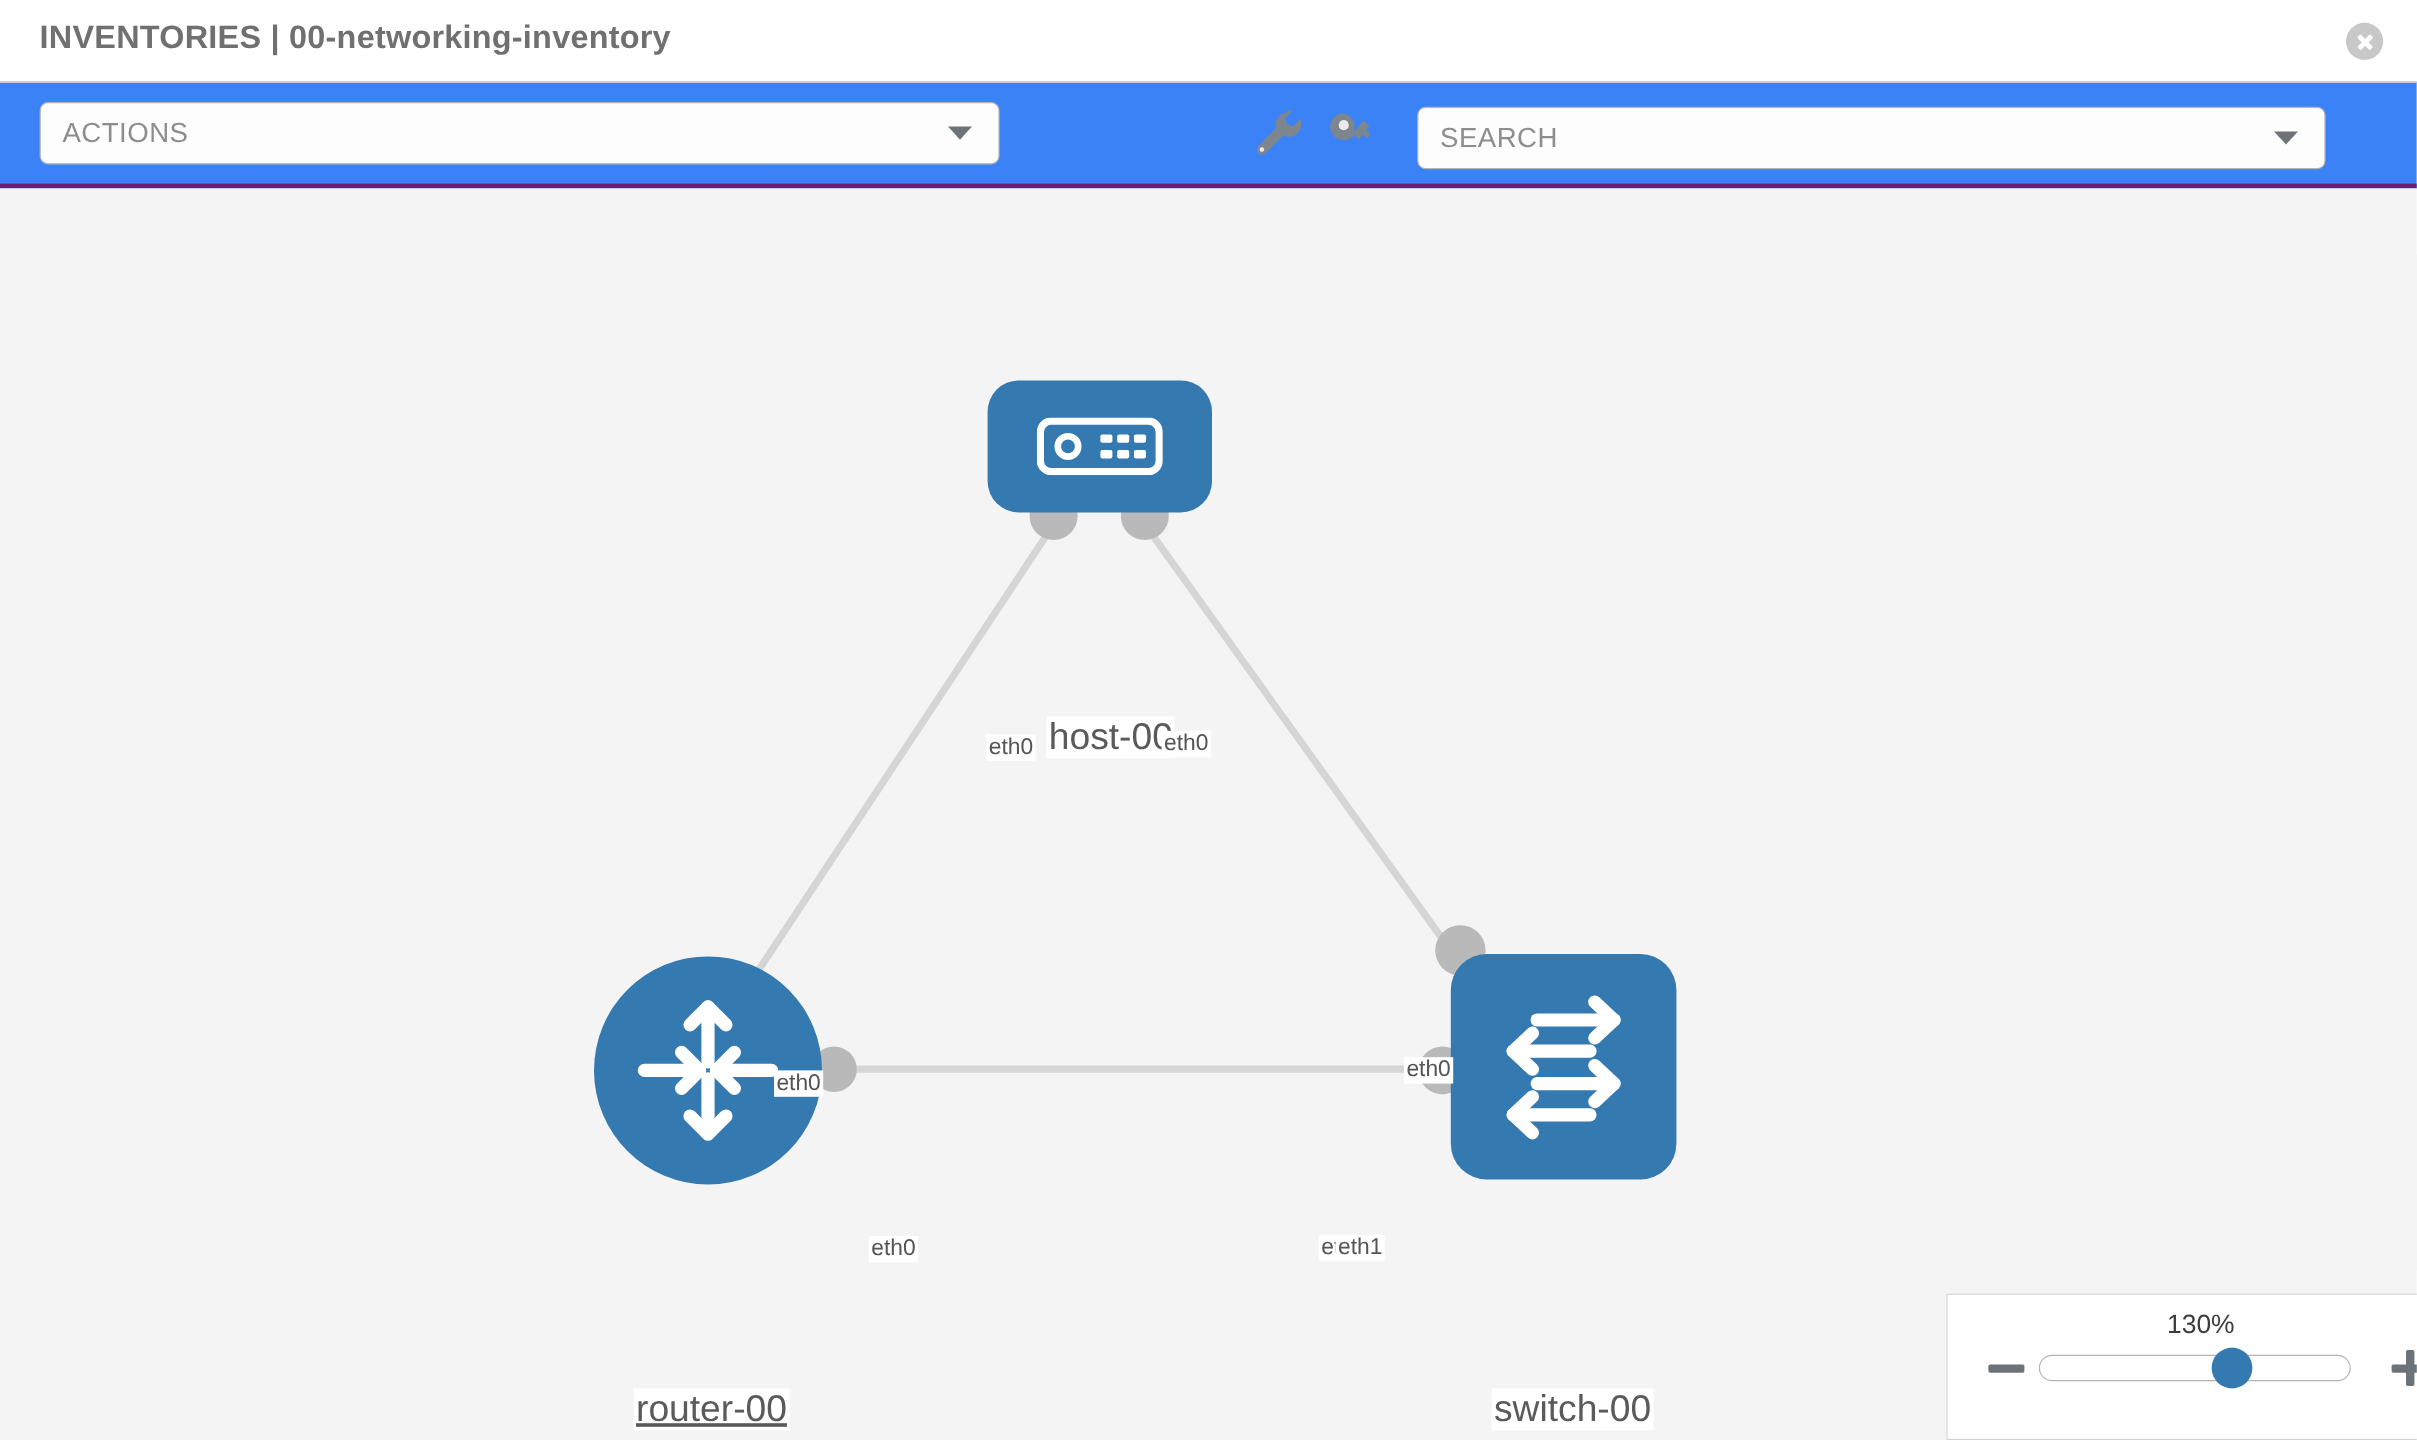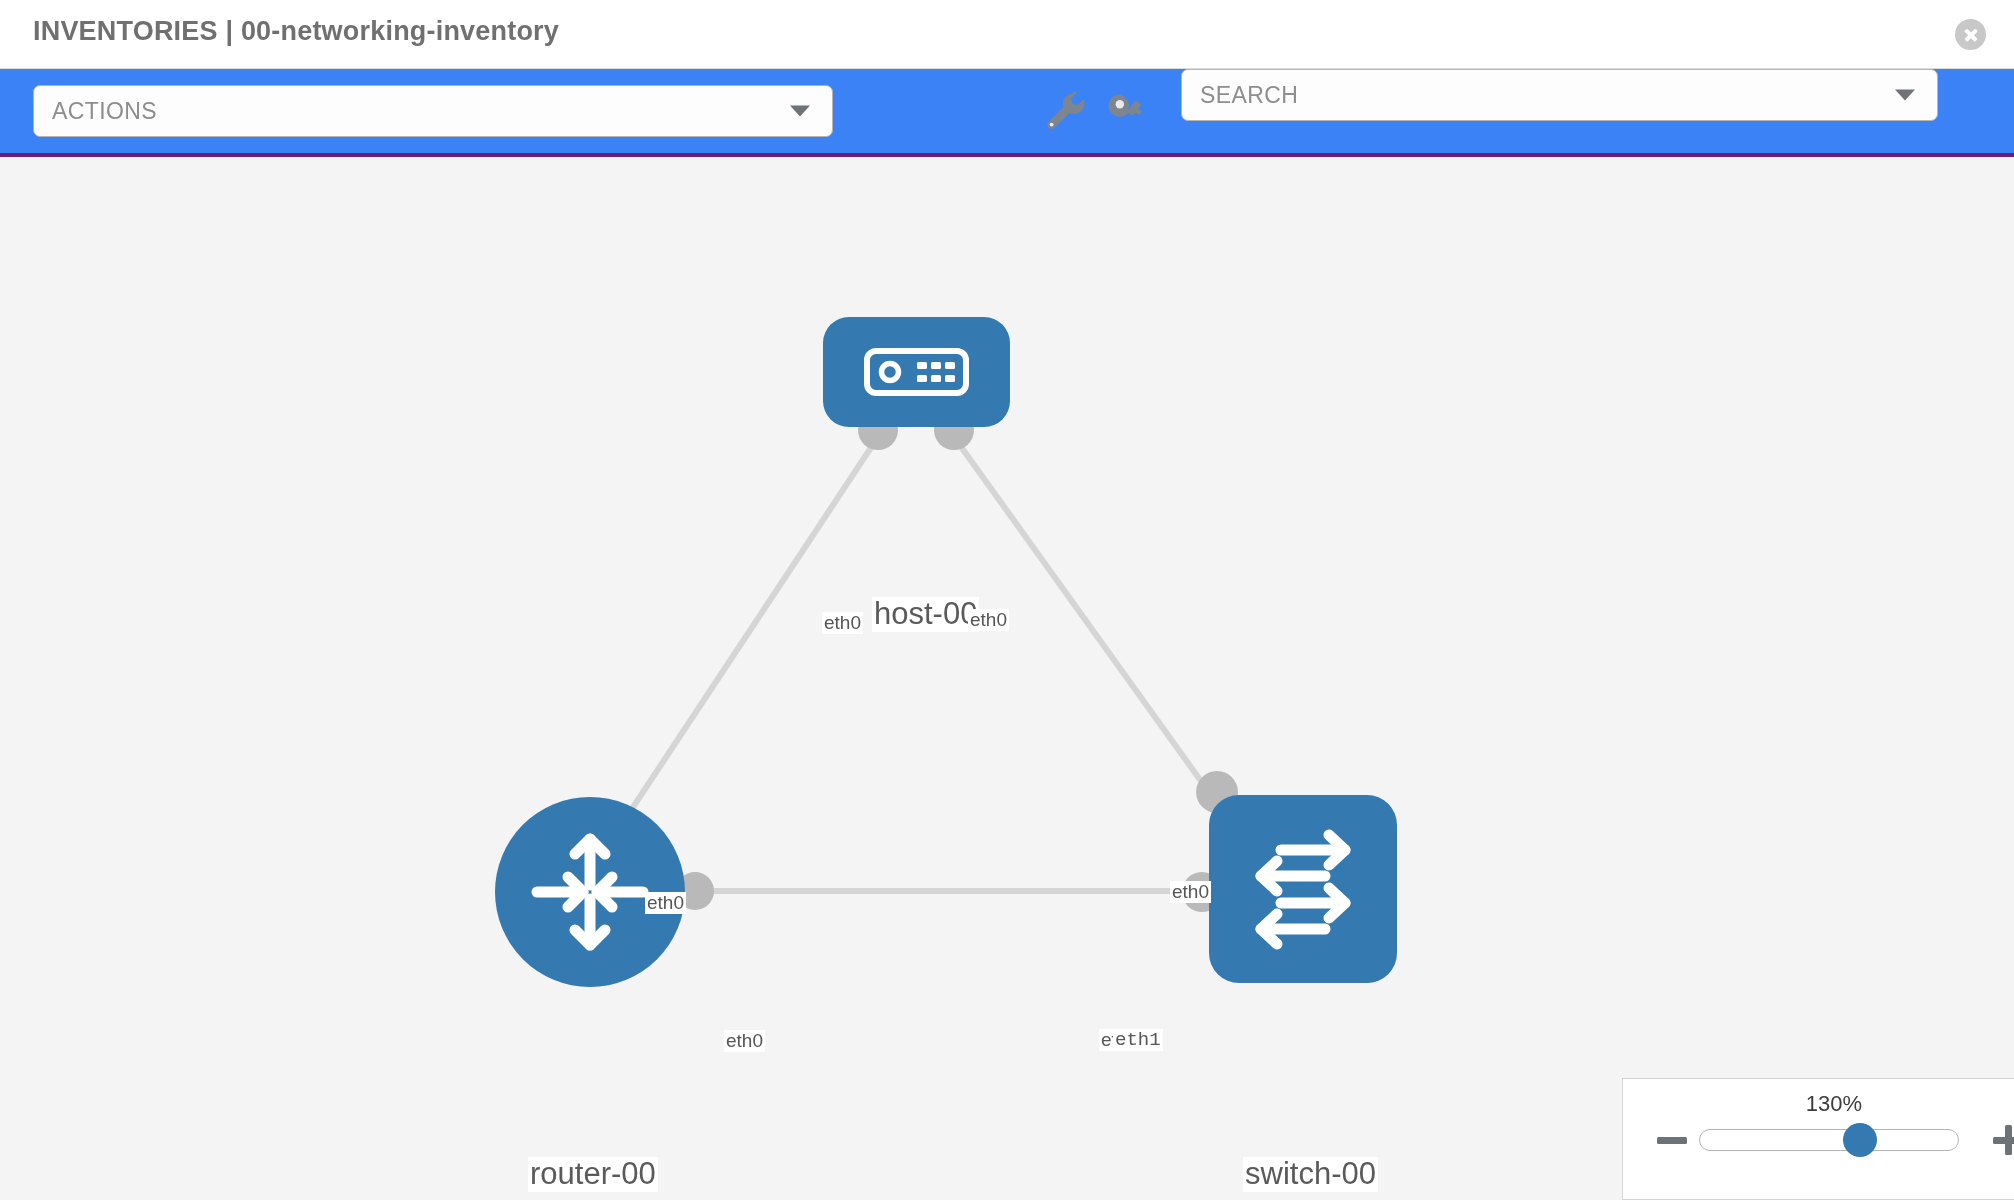--- a/index.html
+++ b/index.html
@@ -73,21 +73,21 @@
   .combo {
     position: absolute;
     height: 52px;
     background: #fdfdfd;
     border: 1px solid #b5b5b5;
     border-radius: 7px;
     box-sizing: border-box;
     cursor: pointer;
   }
   .combo-actions { left: 33px; top: 16px; width: 800px; }
-  .combo-search  { left: 1181px; top: 0; width: 757px; padding-left: 33px; }
+  .combo-search  { left: 1181px; top: 20px; width: 757px; padding-left: 33px; }
   .combo-label {
     position: absolute;
     left: 18px;
     top: 50%;
     transform: translateY(-50%);
     font-size: 23px;
     color: #8d8d8d;
     letter-spacing: 0.4px;
     white-space: nowrap;
   }
@@ -171,30 +171,30 @@
     color: #555555;
     white-space: nowrap;
     line-height: 1.06;
     padding: 1px 2px;
     cursor: default;
   }
   .lbl-node  { font-size: 31px; color: #5a5a5a; }
   .lbl-iface { font-size: 19px; color: #555555; }
 
   .lbl-host-name   { left: 872px; top: 440px; }
-  .lbl-router-name { left: 528px; top: 1000px; }
+  .lbl-router-name { left: 528px; top: 1000px; text-decoration: underline; }
   .lbl-switch-name { left: 1243px; top: 1000px; }
 
   .lbl-host-eth0-l { left: 822px; top: 455px; }
   .lbl-host-eth0-r { left: 968px; top: 452px; }
   .lbl-router-up   { left: 645px; top: 735px; }
   .lbl-switch-up   { left: 1170px; top: 724px; }
   .lbl-router-right{ left: 724px; top: 873px; }
   .lbl-switch-lft-a{ left: 1099px; top: 872px; }
-  .lbl-switch-lft-b{ left: 1113px; top: 872px; font-family: Liberation Mono, monospace; }
+  .lbl-switch-lft-b{ left: 1113px; top: 872px; }
 
   
   .zoom-panel {
     position: absolute;
     left: 1622px; top: 1078px;
     width: 424px; height: 122px;
     background: #ffffff;
     border: 1px solid #d4d4d4;
     box-sizing: border-box;
   }

